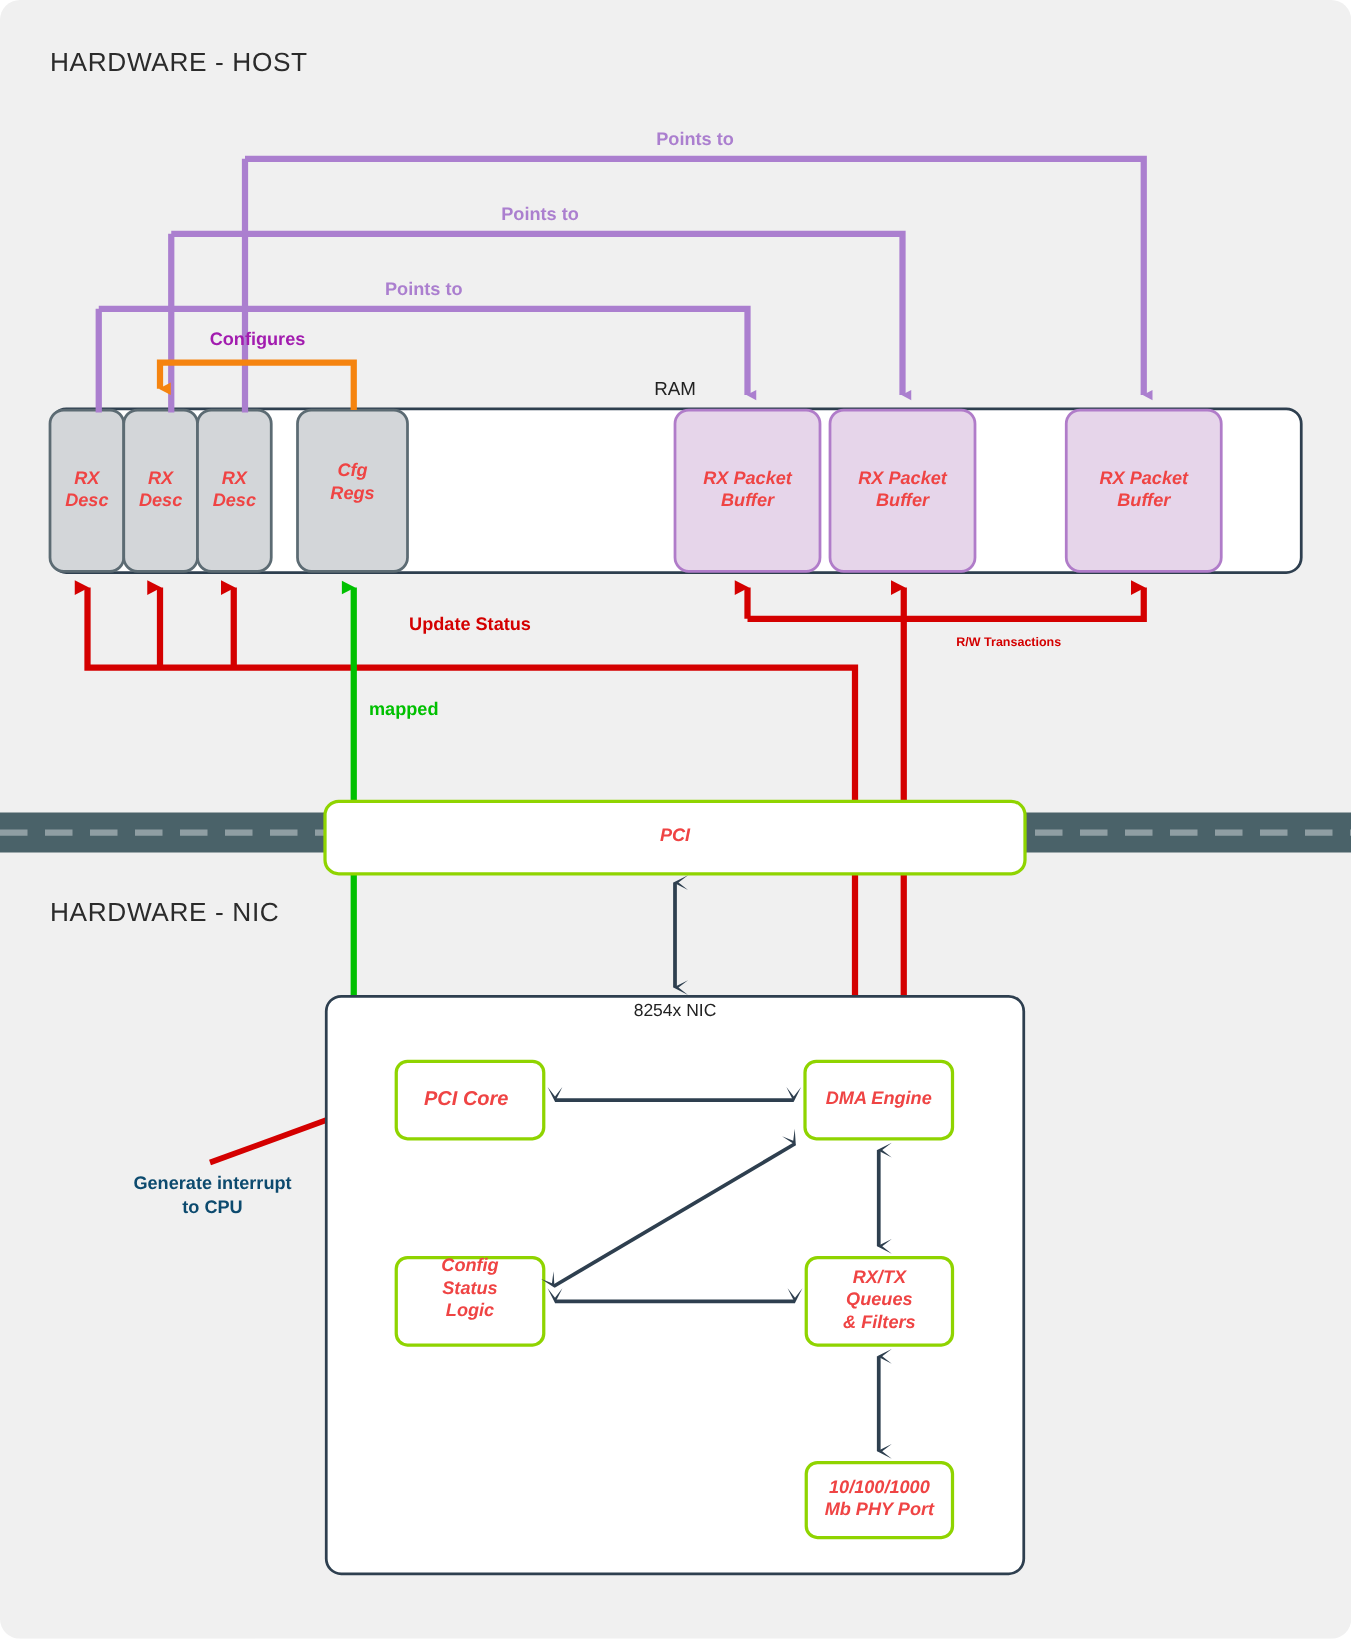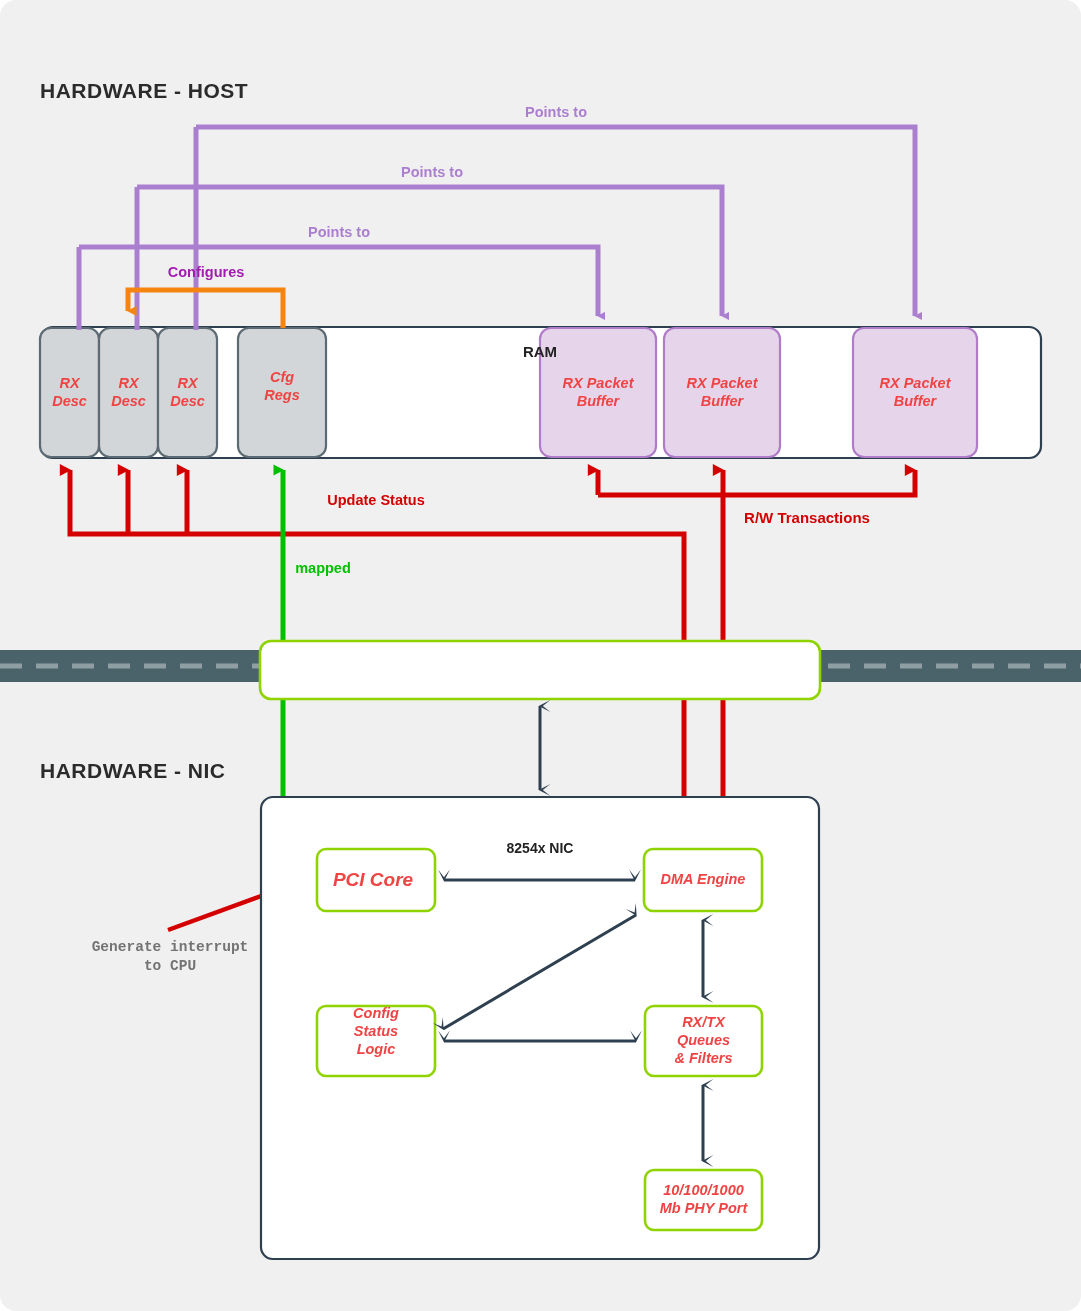--- a/index.html
+++ b/index.html
@@ -1,19 +1,19 @@
 <!DOCTYPE html>
 <html><head>
 <meta charset="utf-8">
 <style>
   html,body{margin:0;padding:0;background:#ffffff;}
   body{font-family:"Liberation Sans","DejaVu Sans",sans-serif;}
   #stage{position:relative;width:1081px;height:1311px;overflow:hidden;}
   #stage svg{position:absolute;left:0;top:0;}
-  .lbl{position:absolute;font-weight:bold;color:#222222;text-align:center;line-height:1.25;margin-top:40px;}
+  .lbl{position:absolute;font-weight:normal;color:#222222;text-align:center;line-height:1.25;}
   .sect-title{font-size:21px;letter-spacing:.5px;color:#2b2b2b;}
   .boxtxt{display:flex;align-items:center;justify-content:center;position:absolute;
           font-weight:bold;text-align:center;line-height:1.22;color:#ef4444;font-style:italic;}
   .edge-lbl{position:absolute;font-weight:bold;text-align:center;white-space:nowrap;}
 </style>
 </head>
 <body>
 
 <div id="stage">
 
@@ -132,25 +132,26 @@
   <div class="boxtxt" style="left:238px;top:328px;width:88px;height:117px;font-size:14.5px;">Cfg<br>Regs</div>
   <div class="boxtxt" style="left:540px;top:328px;width:116px;height:129px;font-size:14.5px;">RX Packet<br>Buffer</div>
   <div class="boxtxt" style="left:664px;top:328px;width:116px;height:129px;font-size:14.5px;">RX Packet<br>Buffer</div>
   <div class="boxtxt" style="left:853px;top:328px;width:124px;height:129px;font-size:14.5px;">RX Packet<br>Buffer</div>
 
   <div class="edge-lbl" style="left:456px;top:104px;width:200px;font-size:14.5px;color:#ab7fcf;">Points to</div>
   <div class="edge-lbl" style="left:332px;top:164px;width:200px;font-size:14.5px;color:#ab7fcf;">Points to</div>
   <div class="edge-lbl" style="left:239px;top:224px;width:200px;font-size:14.5px;color:#ab7fcf;">Points to</div>
   <div class="edge-lbl" style="left:126px;top:264px;width:160px;font-size:14.5px;color:#a21caf;">Configures</div>
   <div class="edge-lbl" style="left:276px;top:492px;width:200px;font-size:14.5px;color:#d40000;">Update Status</div>
-  <div class="edge-lbl" style="left:707px;top:509px;width:200px;font-size:15px;color:#d40000;">R/W Transactions</div>
+  <div class="edge-lbl" style="left:707px;top:509px;width:200px;font-size:10px;color:#d40000;">R/W Transactions</div>
   <div class="edge-lbl" style="left:253px;top:560px;width:140px;font-size:14.5px;color:#00c000;">mapped</div>
-  <div class="edge-lbl" style="left:64px;top:938px;width:212px;font-size:14.5px;color:#737373;line-height:1.3;font-family:Liberation Mono, monospace;">Generate interrupt<br>to CPU</div>
+  <div class="edge-lbl" style="left:64px;top:938px;width:212px;font-size:14.5px;color:#0c4a6e;line-height:1.3;">Generate interrupt<br>to CPU</div>
 
+  <div class="boxtxt" style="left:260px;top:641px;width:560px;height:58px;font-size:14.5px;">PCI</div>
   <div class="lbl" style="left:440px;top:800px;width:200px;font-size:14px;">8254x NIC</div>
 
-  <div class="boxtxt" style="left:317px;top:849px;width:112px;height:62px;font-size:19px;">PCI Core</div>
+  <div class="boxtxt" style="left:317px;top:849px;width:112px;height:62px;font-size:16px;">PCI Core</div>
   <div class="boxtxt" style="left:644px;top:849px;width:118px;height:62px;font-size:14.5px;">DMA Engine</div>
   <div class="boxtxt" style="left:317px;top:1006px;width:118px;height:52px;font-size:14.5px;">Config<br>Status<br>Logic</div>
   <div class="boxtxt" style="left:645px;top:1006px;width:117px;height:70px;font-size:14.5px;">RX/TX<br>Queues<br>&amp; Filters</div>
   <div class="boxtxt" style="left:645px;top:1170px;width:117px;height:60px;font-size:14.5px;">10/100/1000<br>Mb PHY Port</div>
 
 </div>
 
 </body></html>

